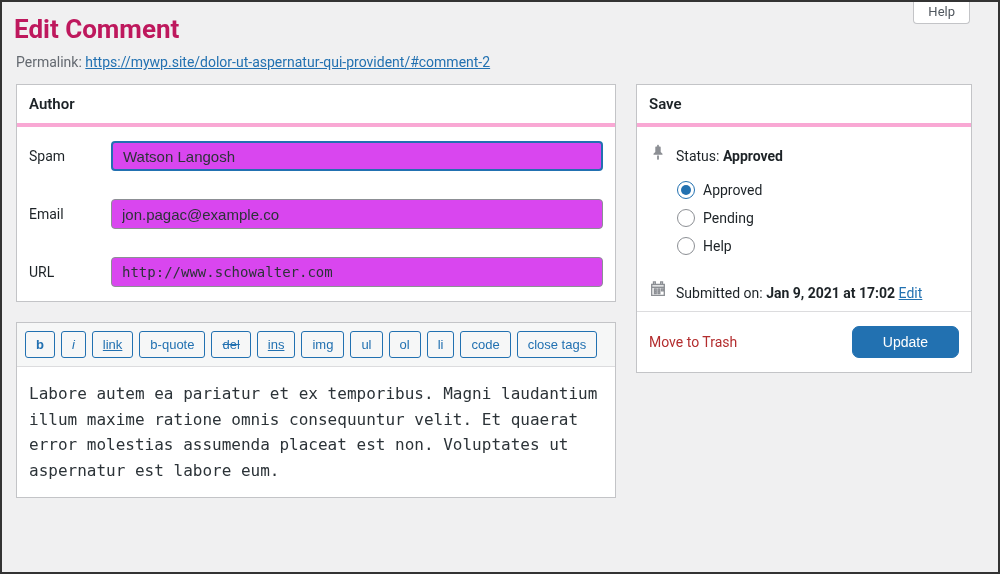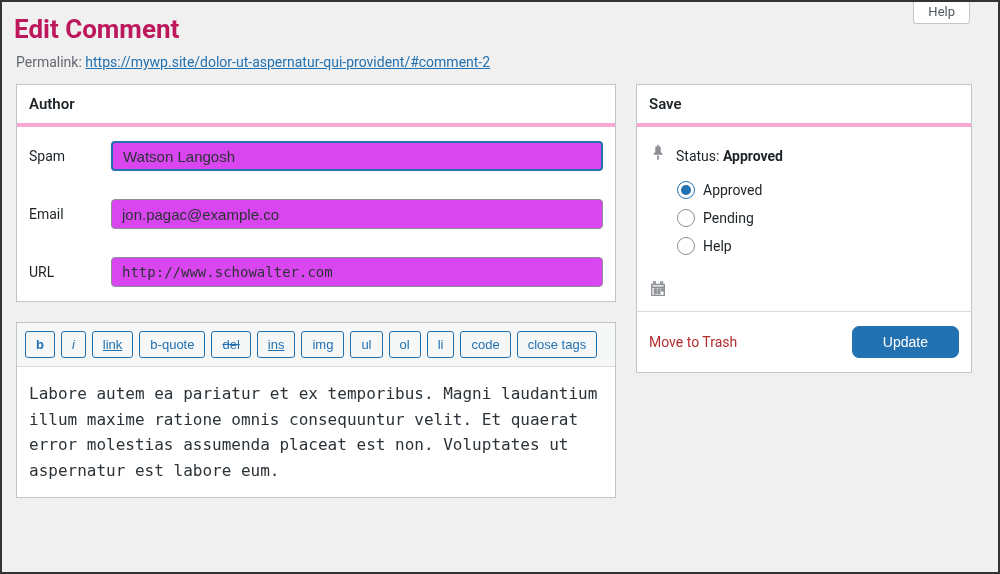--- a/index.html
+++ b/index.html
@@ -269,20 +269,25 @@
             <span class="radio"></span>
             <span>Help</span>
           </label>
         </div>
         <div class="save-row">
           <span class="icon">
             <svg viewBox="0 0 20 20">
                 <path d="M3 5h14v12H3V5zm2-3h2v3H5V2zm8 0h2v3h-2V2zM3 8h14M6 10h2v2H6zm4 0h2v2h-2zm4 0h2v2h-2zM6 13h2v2H6zm4 0h2v2h-2z" fill="none" stroke="#8c8f94" stroke-width="1.5"></path>
               </svg>
           </span>
+          <span>
+            <span>Submitted on:</span>
+            <strong>Jan 9, 2021 at 17:02</strong>
+            <a href="#" class="save-link">Edit</a>
+          </span>
         </div>
       </div>
       <div class="save-footer">
         <a class="trash-link">Move to Trash</a>
         <button class="btn-primary">Update</button>
       </div>
     </div>
   </div>
 </div>
 

